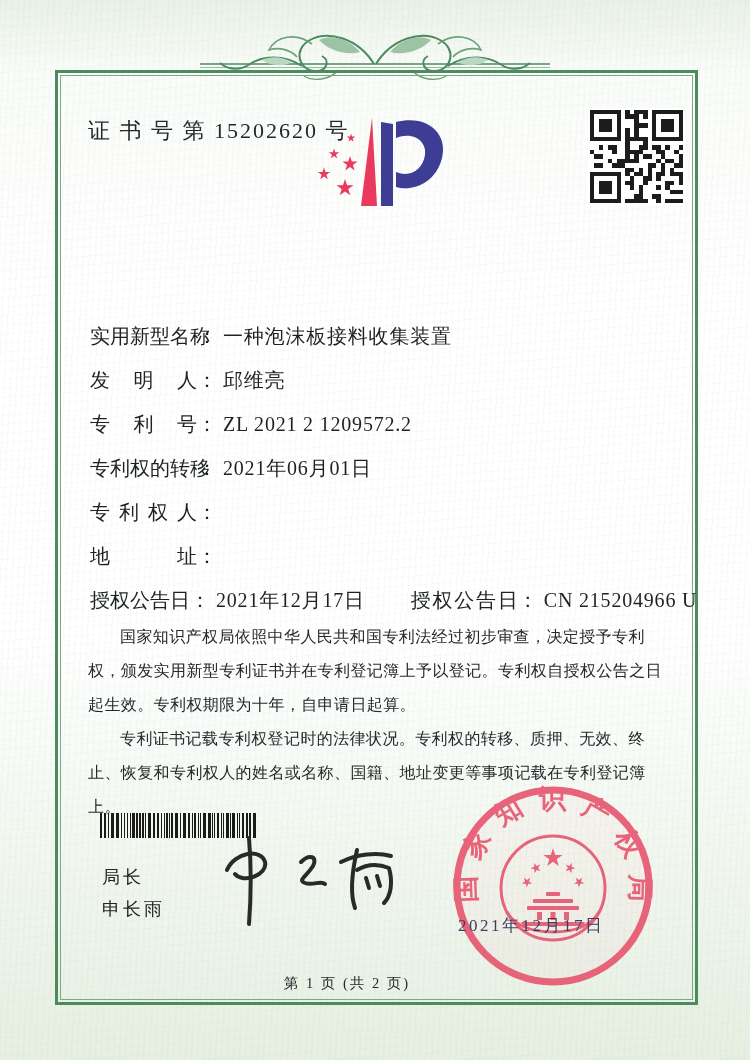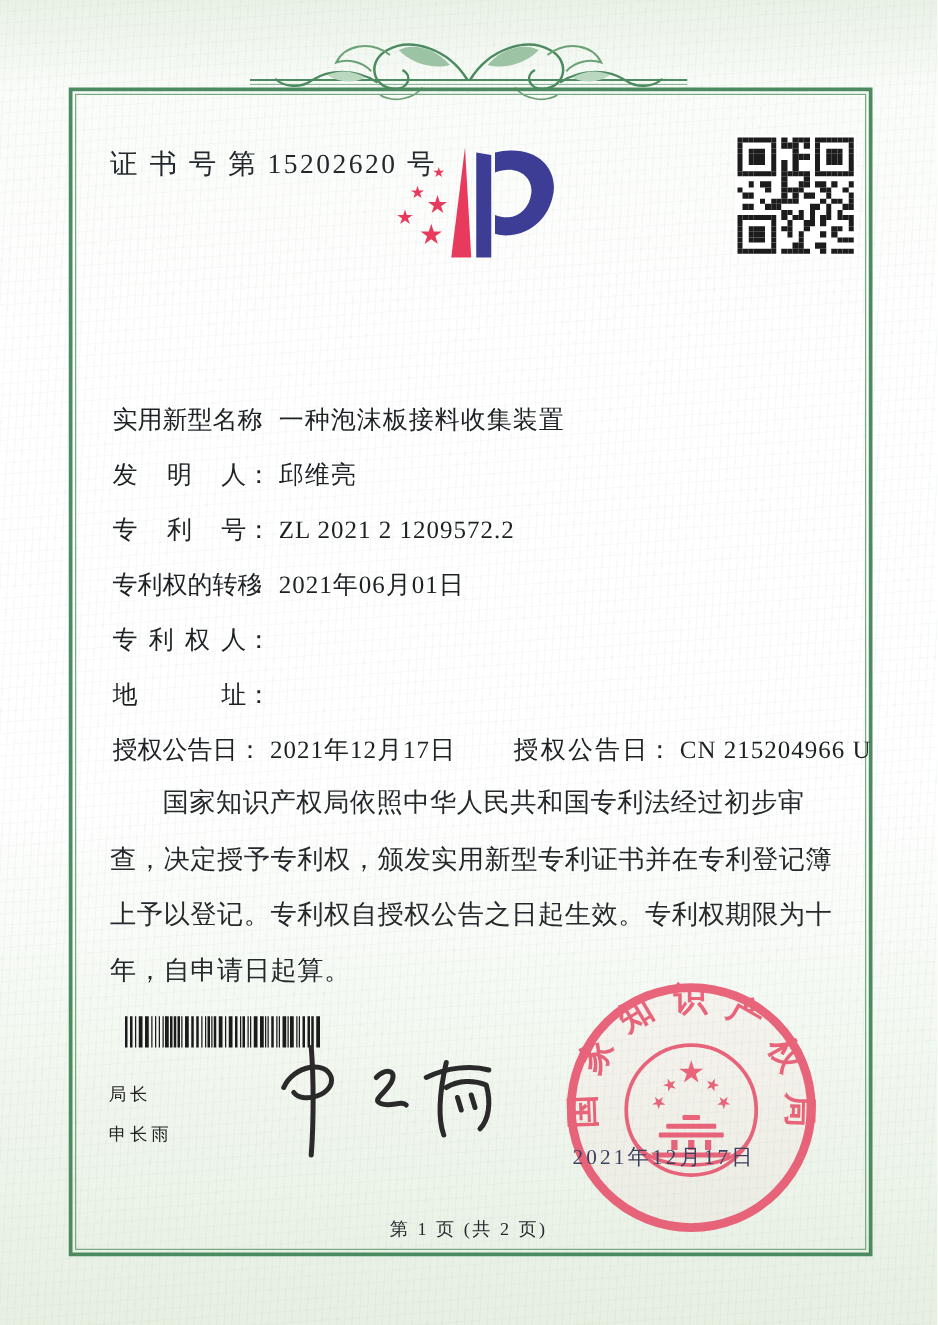--- a/index.html
+++ b/index.html
@@ -19,32 +19,32 @@
   .qm{background:transparent;}
   .qm.on{background:#1c1c1c;}
   .title{position:absolute;left:0;width:750px;top:229px;text-align:center;font-size:38px;font-weight:bold;
     color:#141414;letter-spacing:7px;}
   .fields{position:absolute;left:90px;top:327px;width:572px;font-size:20px;color:#1e2124;}
   .frow{display:flex;align-items:baseline;margin-bottom:25px;line-height:19px;white-space:nowrap;}
   .flabel{display:inline-block;width:107px;text-align:justify;text-align-last:justify;}
   .fcolon{margin-right:6px;}
   .fvalue{letter-spacing:0.8px;}
   .pair2{margin-left:46px;display:flex;align-items:baseline;}
-  .body-text{position:absolute;left:88px;top:620px;width:578px;font-size:21px;line-height:2.12;
+  .body-text{position:absolute;left:88px;top:620px;width:578px;font-size:16px;line-height:2.12;
     color:#26292c;letter-spacing:0.4px;}
   .body-text p{margin:0;text-indent:2em;}
   .barcode{position:absolute;left:100px;top:813px;width:158px;height:25px;display:flex;align-items:stretch;}
   .barcode div{background:#1b1b1b;height:100%;}
-  .commissioner{position:absolute;left:87px;top:861px;font-size:14px;line-height:32px;
+  .commissioner{position:absolute;left:102px;top:861px;font-size:18px;line-height:32px;
     letter-spacing:3px;color:#242424;}
   .sig{position:absolute;left:205px;top:828px;width:200px;height:108px;}
   .seal{position:absolute;left:449px;top:782px;width:208px;height:208px;}
   .seal-date{position:absolute;left:458px;top:914px;width:210px;font-size:17px;color:#3d3f5e;
     letter-spacing:2.5px;z-index:5;}
-  .page-info{position:absolute;left:0;width:750px;top:974px;text-align:center;font-size:14.5px;
+  .page-info{position:absolute;left:0;width:694px;top:974px;text-align:center;font-size:14.5px;
     letter-spacing:2px;color:#26292c;}
   .back-note{position:absolute;left:0;width:750px;top:1018px;text-align:center;font-size:15.5px;
     letter-spacing:3px;color:#26292c;}
 </style>
 </head>
 <body>
 
 <div class="page">
   <div class="texture"></div>
 
@@ -567,20 +567,21 @@
       <span class="pair2">
         <span class="flabel">授权公告日</span>
           <span class="fcolon">：</span>
         <span class="fvalue">CN 215204966 U</span>
       </span>
     </div>
   </div>
 
   <div class="body-text">
     <p>国家知识产权局依照中华人民共和国专利法经过初步审查，决定授予专利权，颁发实用新型专利证书并在专利登记簿上予以登记。专利权自授权公告之日起生效。专利权期限为十年，自申请日起算。</p>
+    <p>专利证书记载专利权登记时的法律状况。专利权的转移、质押、无效、终止、恢复和专利权人的姓名或名称、国籍、地址变更等事项记载在专利登记簿上。</p>
   </div>
 
   <div class="barcode">
       <div style="width: 2px; margin-right: 2px;"></div>
       <div style="width: 2px; margin-right: 2px;"></div>
       <div style="width: 2px; margin-right: 2px;"></div>
       <div style="width: 3px; margin-right: 2px;"></div>
       <div style="width: 3px; margin-right: 2px;"></div>
       <div style="width: 1px; margin-right: 2px;"></div>
       <div style="width: 1px; margin-right: 2px;"></div>

